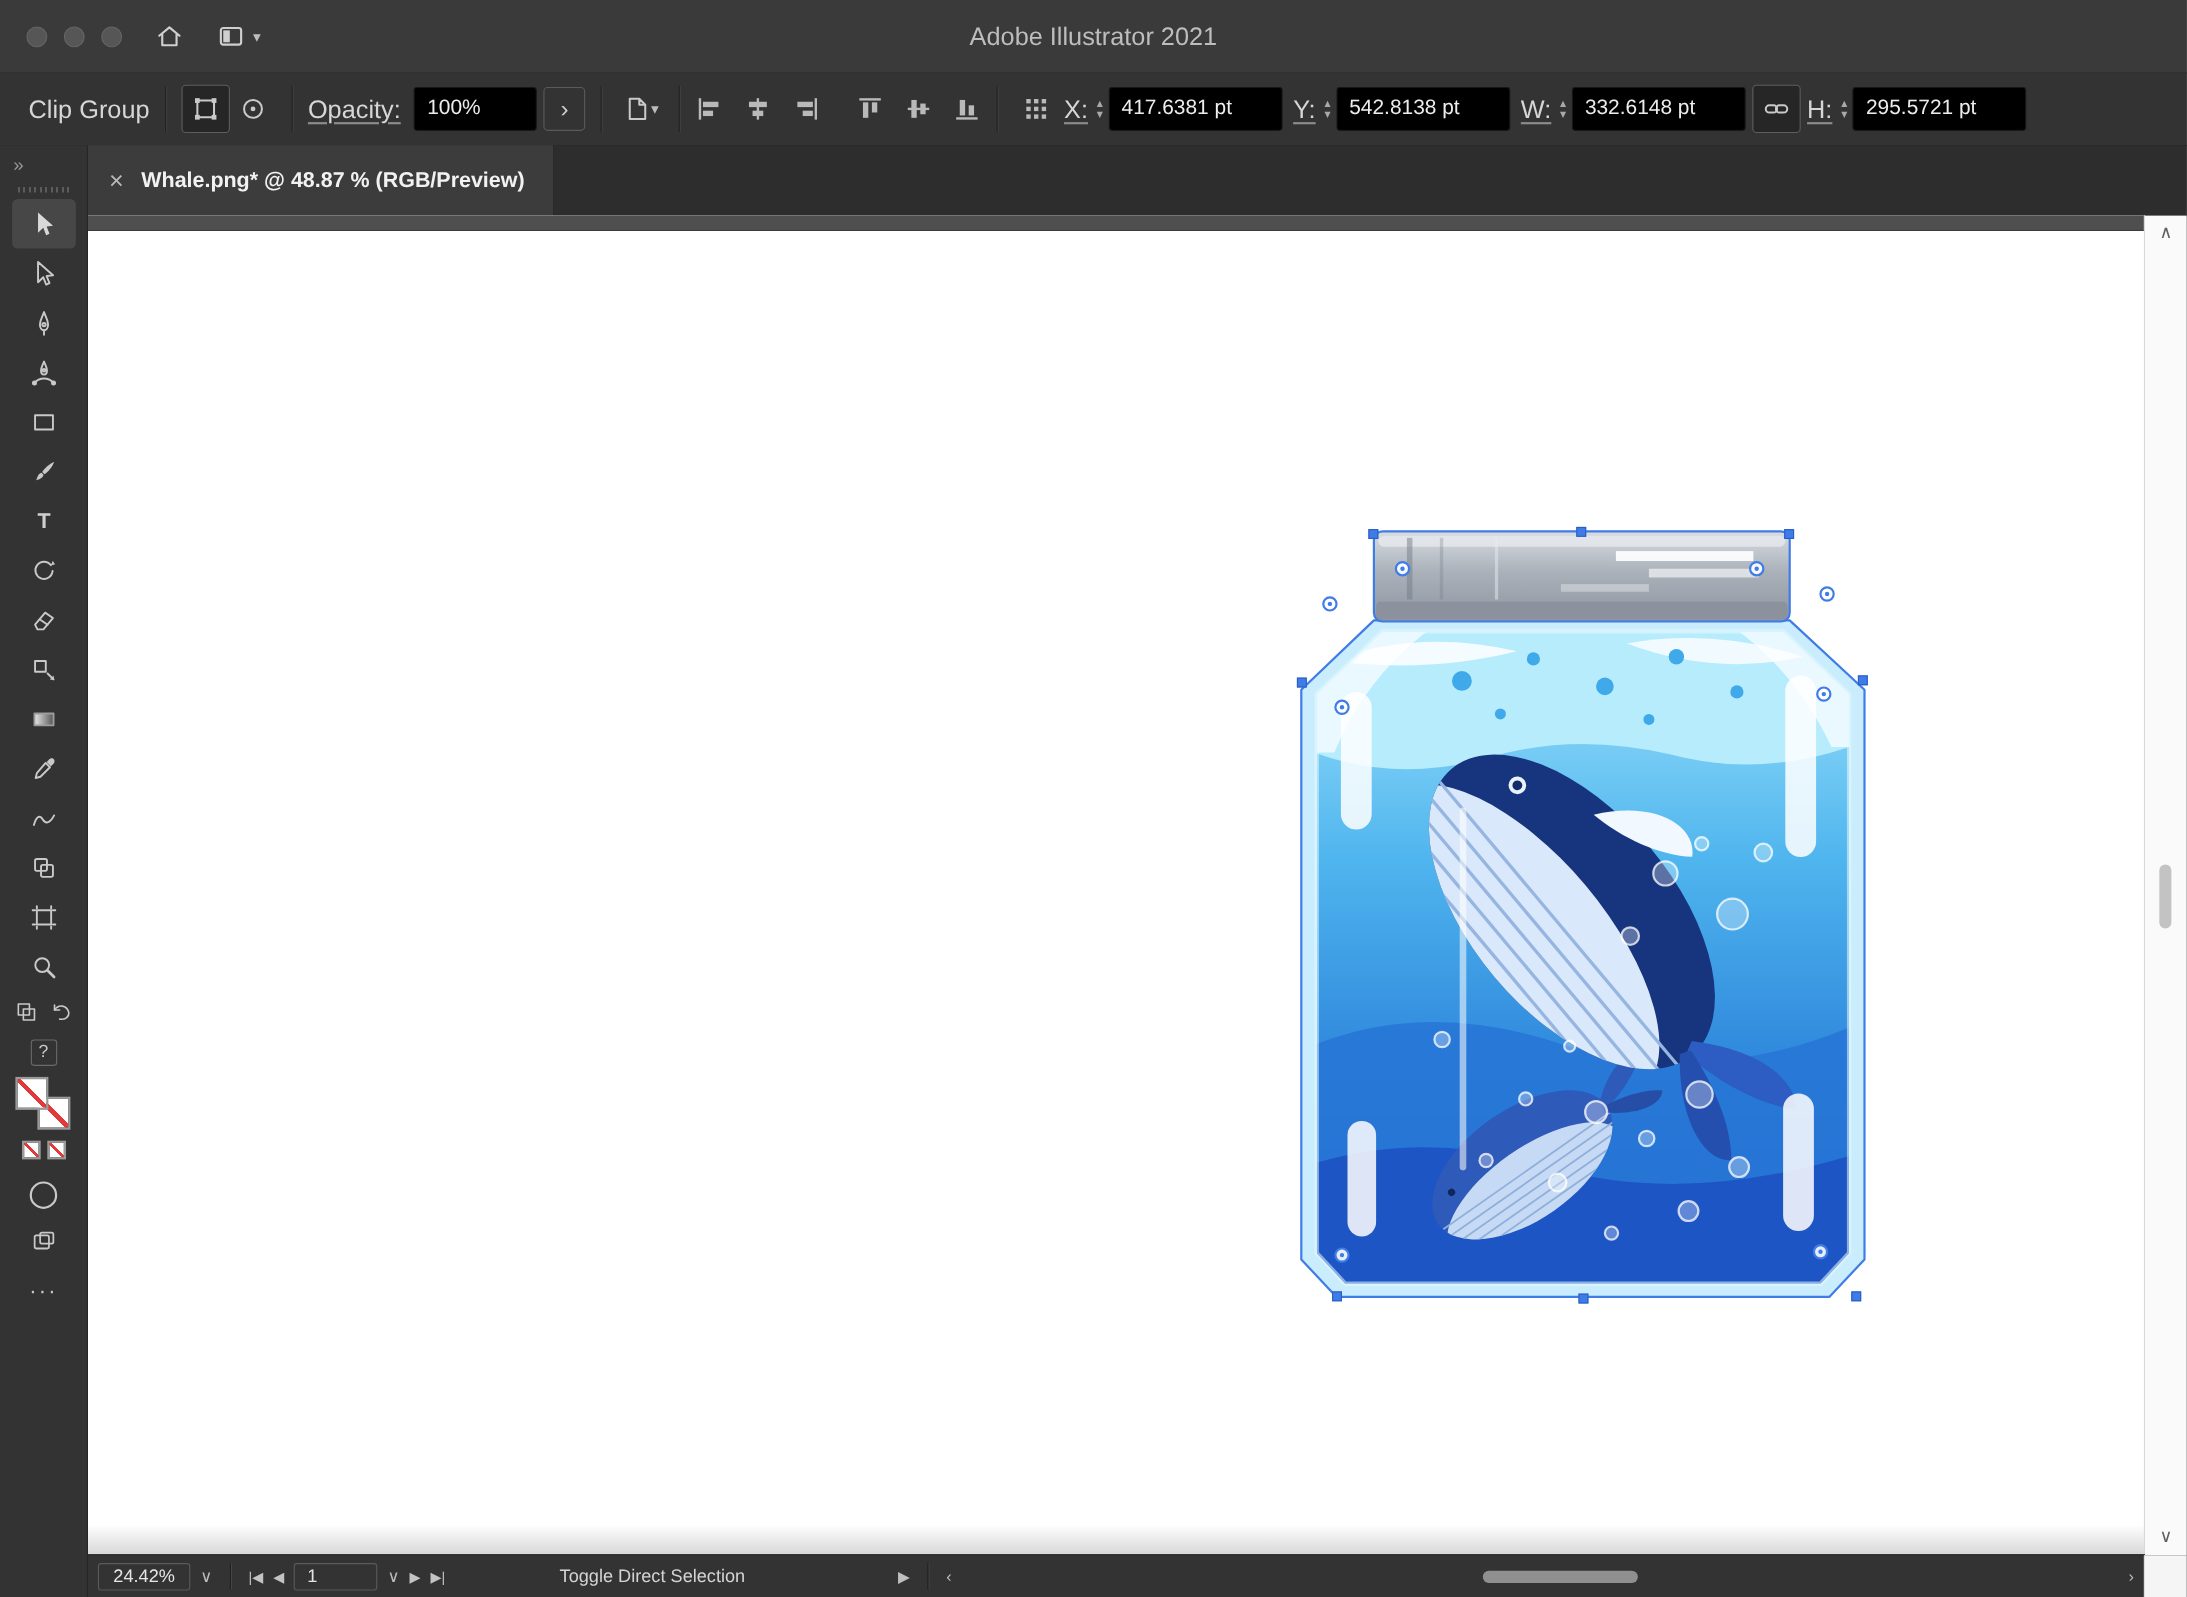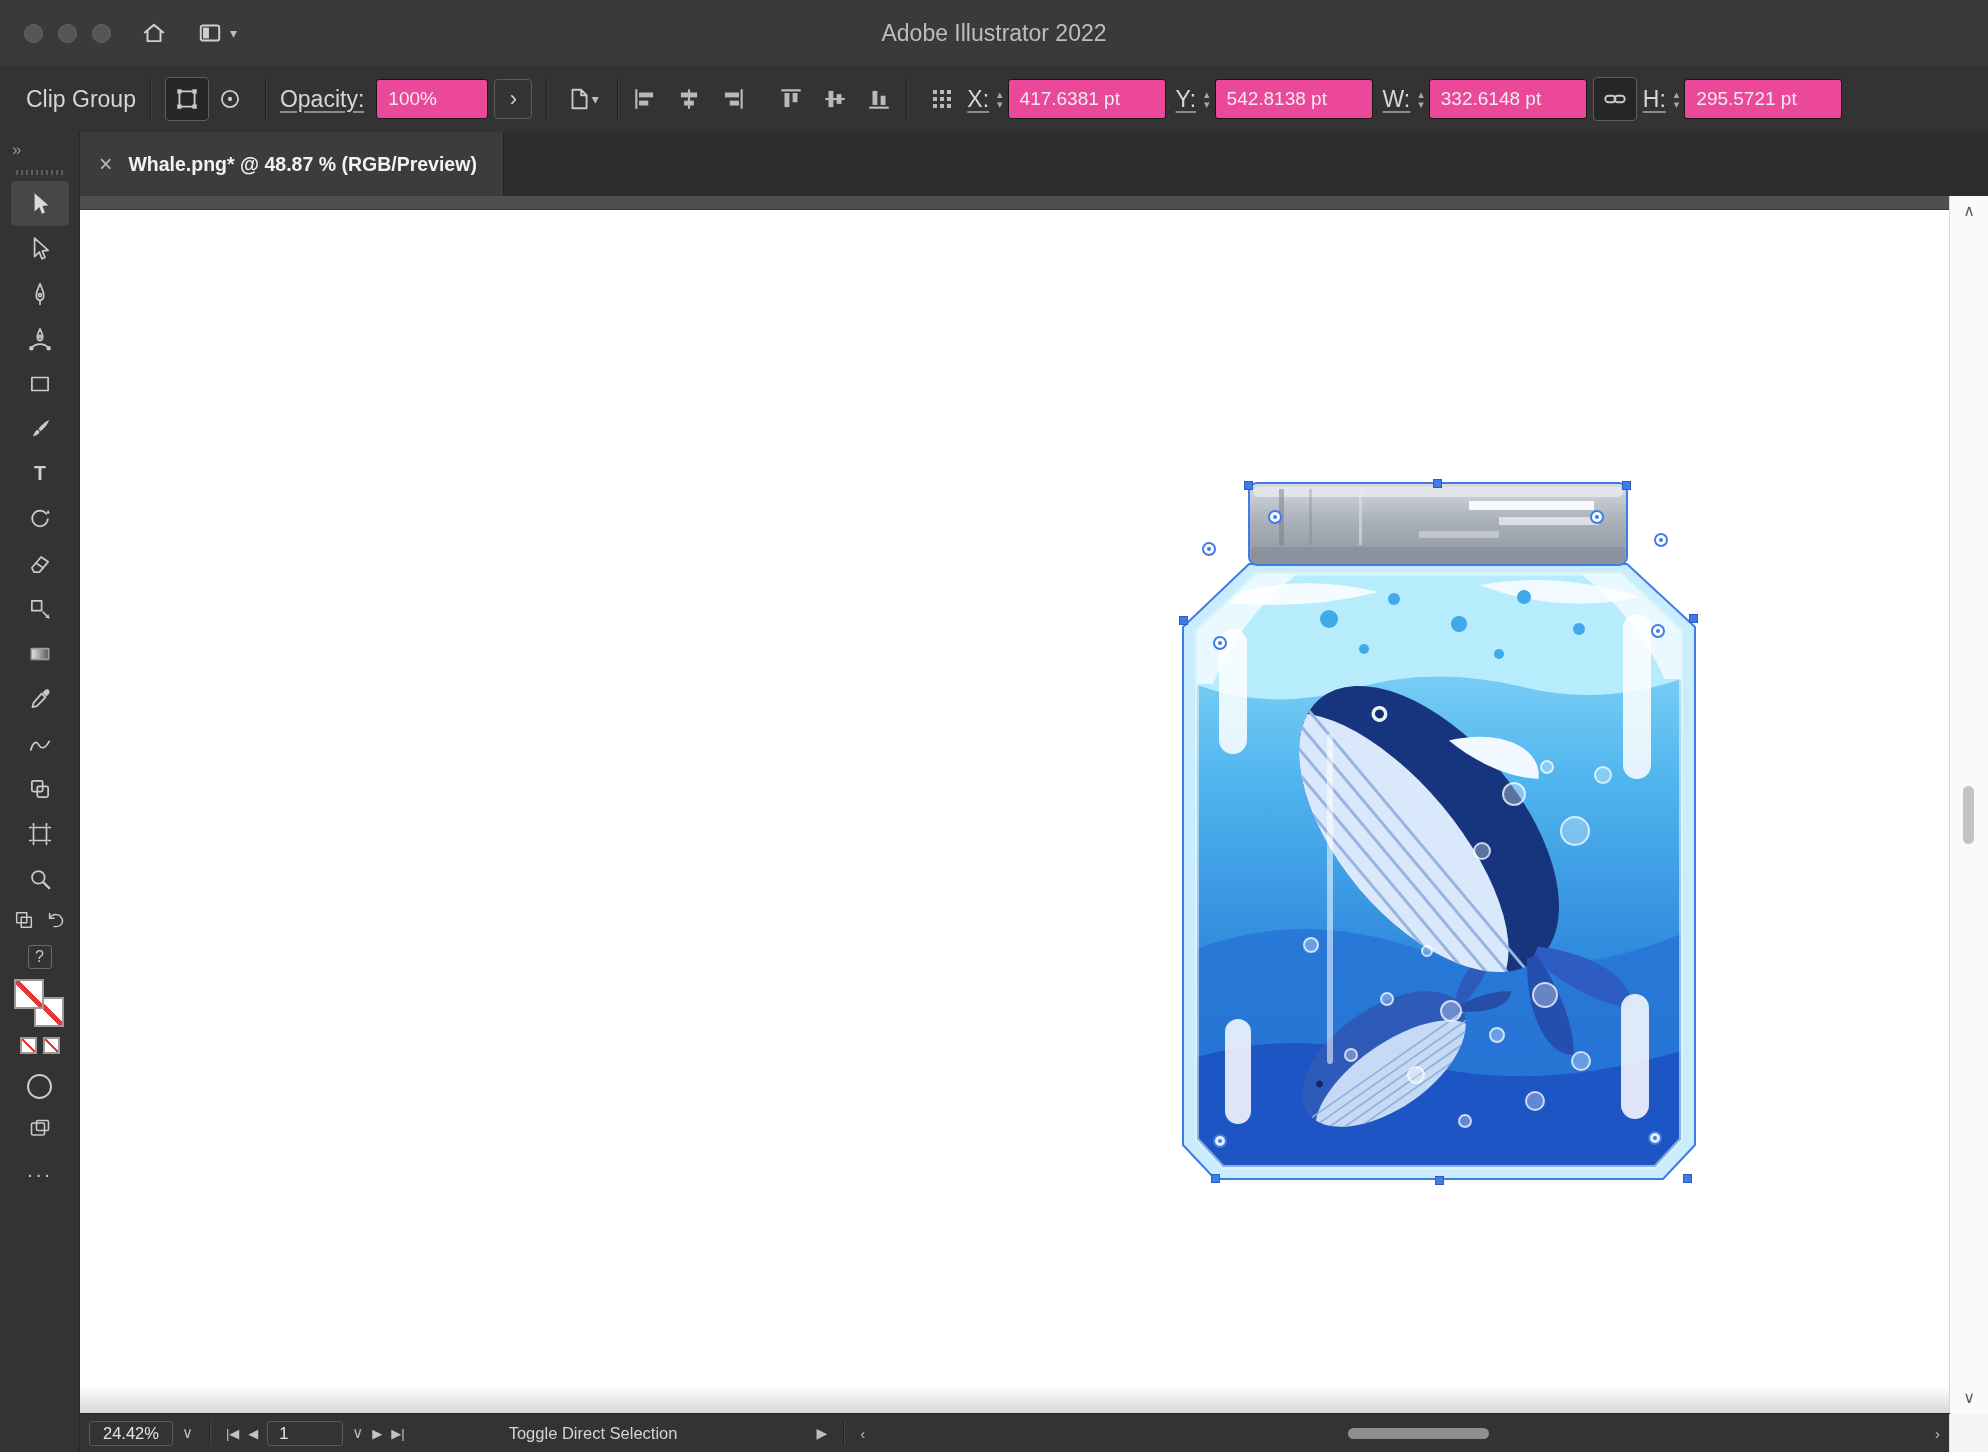--- a/index.html
+++ b/index.html
@@ -19,21 +19,21 @@
   .chev{color:#bdbdbd;font-size:14px;line-height:1;}
   
   .controlbar{position:absolute;top:66px;left:0;right:0;height:66px;background:#333;
     border-bottom:1px solid #1c1c1c;display:flex;align-items:center;padding-left:26px;overflow:hidden;white-space:nowrap;}
   .cb-label{color:#d6d6d6;font-size:23px;}
   .u{text-decoration:underline;text-underline-offset:4px;text-decoration-color:#8b8b8b;}
   .vsep{width:1px;height:42px;background:#242424;box-shadow:1px 0 0 #404040;margin:0 14px;flex:none;}
   .icon-btn{width:42px;height:42px;border-radius:4px;display:flex;align-items:center;justify-content:center;flex:none;}
   .icon-btn svg{stroke:#c9c9c9;fill:none;stroke-width:1.7;stroke-linecap:round;stroke-linejoin:round;}
   .icon-btn.active{background:#262626;border:1px solid #5e5e5e;}
-  .field{height:38px;background:#ec4899;border:1px solid #171717;border-radius:3px;color:#ededed;
+  .field{height:38px;background:#000000;border:1px solid #171717;border-radius:3px;color:#ededed;
     font-size:19px;display:flex;align-items:center;padding:0 11px;flex:none;}
   .chev-btn{width:36px;height:38px;border:1px solid #5a5a5a;border-radius:4px;color:#cfcfcf;
     display:flex;align-items:center;justify-content:center;font-size:22px;flex:none;margin-left:6px;}
   .stepper{display:flex;flex-direction:column;color:#a9a9a9;font-size:11px;line-height:10px;margin:0 5px 0 8px;flex:none;}
   .alignbox{display:flex;gap:18px;align-items:center;flex:none;}
   .alignbox svg{fill:#b9b9b9;stroke:none;}
   
   .tabrow{position:absolute;left:79px;top:132px;right:0;height:64px;background:#2d2d2d;
     border-bottom:1px solid #222;display:flex;align-items:stretch;}
   .tab{background:#3c3c3c;display:flex;align-items:center;gap:16px;padding:0 26px 0 20px;
@@ -100,21 +100,21 @@
       <path d="M3.5 11.5 L12 4.5 L20.5 11.5 M6 9.8 V19.5 H18 V9.8"></path>
     </svg>
   </div>
   <div class="tb-btn">
     <svg width="26" height="26" viewBox="0 0 24 24">
       <rect x="3.5" y="5" width="17" height="14" rx="2"></rect>
       <rect x="5.5" y="7" width="5.5" height="10" fill="#cfcfcf" stroke="none"></rect>
     </svg>
     <span class="chev">▾</span>
   </div>
-  <div class="win-title">Adobe Illustrator 2022</div>
+  <div class="win-title">Adobe Illustrator 2021</div>
 </div>
 
 <div class="controlbar">
   <span class="cb-label">Clip Group</span>
   <div class="vsep"></div>
   <div class="icon-btn active">
     <svg width="26" height="26" viewBox="0 0 24 24">
       <rect x="5" y="5" width="14" height="14"></rect>
       <rect x="3" y="3" width="4" height="4" fill="#c9c9c9" stroke="none"></rect>
       <rect x="17" y="3" width="4" height="4" fill="#c9c9c9" stroke="none"></rect>

